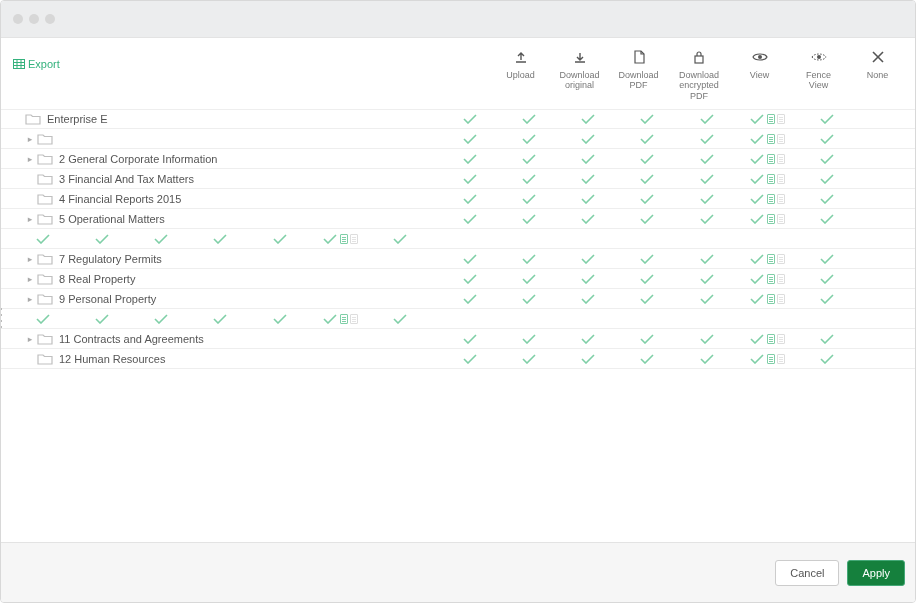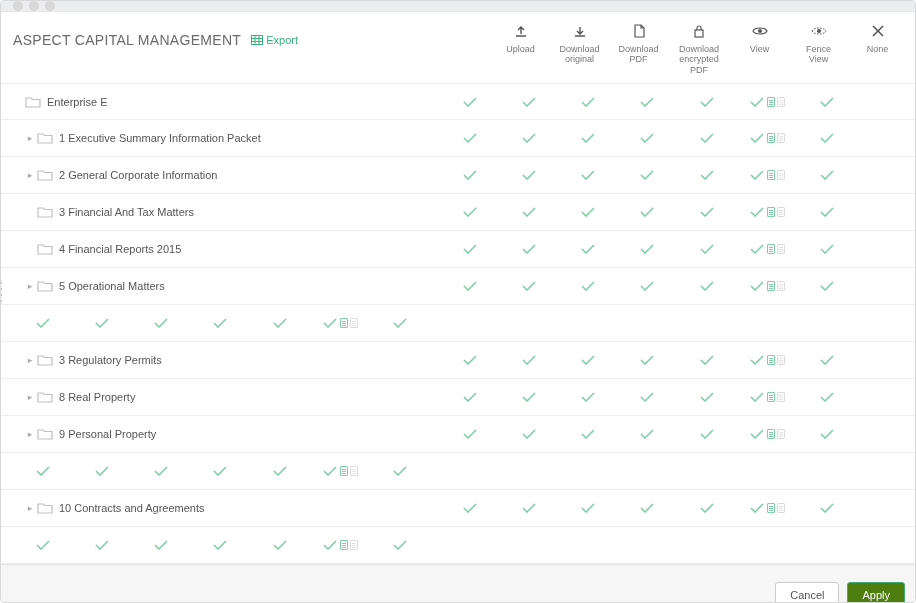--- a/index.html
+++ b/index.html
@@ -87,21 +87,21 @@
     justify-content: center;
     margin-bottom: 4px;
   }
   .tree {
     margin-top: 8px;
   }
   .row {
     display: flex;
     align-items: center;
     border-bottom: 1px solid #eee;
-    height: 37px;
+    height: 20px;
     padding-left: 12px;
   }
   .row:first-child { border-top: 1px solid #eee; }
   .name-cell {
     display: flex;
     align-items: center;
     flex: 1;
     color: #555;
     font-size: 11px;
   }
@@ -147,39 +147,39 @@
     left:1px; right:1px; top:2px;
     height:1px; background: currentColor;
     box-shadow: 0 2px 0 currentColor, 0 4px 0 currentColor;
     color: #7fcfa7;
   }
   .mini-doc.gray::after { color:#e3e3e3; }
   .footer {
     margin-top: auto;
     background: #f6f6f6;
     border-top: 1px solid #e3e3e3;
-    height: 44px;
-    display: flex;
-    align-items: flex-end;
+    height: 60px;
+    display: flex;
+    align-items: center;
     justify-content: flex-end;
     padding-right: 10px;
     gap: 8px;
   }
   .btn {
     height: 26px;
     padding: 0 14px;
     border: 1px solid #ccc;
     background: #fff;
     border-radius: 3px;
     font-size: 11px;
     color: #555;
     cursor: pointer;
   }
   .btn.primary {
-    background: #4d7c0f;
+    background: #15803d;
     border-color: #44a877;
     color: #fff;
   }
   .drag-dots {
     position: absolute;
     left: -1px; top: 270px;
     width: 4px; height: 20px;
     display: flex; flex-direction: column; justify-content: space-between;
   }
   .drag-dots span { width:2px; height:2px; background:#bbb; }
@@ -198,21 +198,20 @@
   <div class="content">
     <div class="drag-dots">
         <span></span>
         <span></span>
         <span></span>
         <span></span>
       </div>
 
     <div class="header">
       <div class="title-block">
-        <div class="page-title">ASPECT CAPITAL MANAGEMENT</div>
         <div class="export-link">
           <span class="exp-ico">
             <svg width="12" height="10" viewBox="0 0 12 10">
                 <rect x="0.5" y="0.5" width="11" height="9" fill="none" stroke="#34b27d"></rect>
                 <line x1="4" y1="0.5" x2="4" y2="9.5" stroke="#34b27d"></line>
                 <line x1="8" y1="0.5" x2="8" y2="9.5" stroke="#34b27d"></line>
                 <line x1="0.5" y1="3.5" x2="11.5" y2="3.5" stroke="#34b27d"></line>
                 <line x1="0.5" y1="6.5" x2="11.5" y2="6.5" stroke="#34b27d"></line>
               </svg>
           </span>
@@ -342,21 +341,20 @@
           </div>
         </div>
         <div class="row">
           <div class="name-cell" style="padding-left: 12px;">
             <span class="caret">▸</span>
             <span class="folder-ico">
               <svg width="16" height="12" viewBox="0 0 16 12">
                 <path d="M1 2 H6 L7.5 3.5 H15 V11 H1 Z" fill="none" stroke="#bfbfbf" stroke-width="1.2"></path>
               </svg>
             </span>
-            <span>1 Executive Summary Information Packet</span>
           </div>
           <div class="perm-cells">
             <div class="perm-cell">
               <svg width="14" height="10" viewBox="0 0 14 10">
                 <path d="M1 5 L5 9 L13 1" fill="none" stroke="#7fcfa7" stroke-width="1.6"></path>
               </svg>
             </div>
             <div class="perm-cell">
               <svg width="14" height="10" viewBox="0 0 14 10">
                 <path d="M1 5 L5 9 L13 1" fill="none" stroke="#7fcfa7" stroke-width="1.6"></path>
@@ -651,21 +649,21 @@
           </div>
         </div>
         <div class="row">
           <div class="name-cell" style="padding-left: 12px;">
             <span class="caret">▸</span>
             <span class="folder-ico">
               <svg width="16" height="12" viewBox="0 0 16 12">
                 <path d="M1 2 H6 L7.5 3.5 H15 V11 H1 Z" fill="none" stroke="#bfbfbf" stroke-width="1.2"></path>
               </svg>
             </span>
-            <span>3 Regulatory Permits</span>
+            <span>7 Regulatory Permits</span>
           </div>
           <div class="perm-cells">
             <div class="perm-cell">
               <svg width="14" height="10" viewBox="0 0 14 10">
                 <path d="M1 5 L5 9 L13 1" fill="none" stroke="#7fcfa7" stroke-width="1.6"></path>
               </svg>
             </div>
             <div class="perm-cell">
               <svg width="14" height="10" viewBox="0 0 14 10">
                 <path d="M1 5 L5 9 L13 1" fill="none" stroke="#7fcfa7" stroke-width="1.6"></path>
@@ -854,66 +852,75 @@
           </div>
         </div>
         <div class="row">
           <div class="name-cell" style="padding-left: 12px;">
             <span class="caret">▸</span>
             <span class="folder-ico">
               <svg width="16" height="12" viewBox="0 0 16 12">
                 <path d="M1 2 H6 L7.5 3.5 H15 V11 H1 Z" fill="none" stroke="#bfbfbf" stroke-width="1.2"></path>
               </svg>
             </span>
-            <span>10 Contracts and Agreements</span>
-          </div>
-          <div class="perm-cells">
-            <div class="perm-cell">
-              <svg width="14" height="10" viewBox="0 0 14 10">
-                <path d="M1 5 L5 9 L13 1" fill="none" stroke="#7fcfa7" stroke-width="1.6"></path>
-              </svg>
-            </div>
-            <div class="perm-cell">
-              <svg width="14" height="10" viewBox="0 0 14 10">
-                <path d="M1 5 L5 9 L13 1" fill="none" stroke="#7fcfa7" stroke-width="1.6"></path>
-              </svg>
-            </div>
-            <div class="perm-cell">
-              <svg width="14" height="10" viewBox="0 0 14 10">
-                <path d="M1 5 L5 9 L13 1" fill="none" stroke="#7fcfa7" stroke-width="1.6"></path>
-              </svg>
-            </div>
-            <div class="perm-cell">
-              <svg width="14" height="10" viewBox="0 0 14 10">
-                <path d="M1 5 L5 9 L13 1" fill="none" stroke="#7fcfa7" stroke-width="1.6"></path>
-              </svg>
-            </div>
-            <div class="perm-cell wide">
-              <svg width="14" height="10" viewBox="0 0 14 10">
-                <path d="M1 5 L5 9 L13 1" fill="none" stroke="#7fcfa7" stroke-width="1.6"></path>
-              </svg>
-            </div>
-            <div class="perm-cell">
-              <svg width="14" height="10" viewBox="0 0 14 10">
-                <path d="M1 5 L5 9 L13 1" fill="none" stroke="#7fcfa7" stroke-width="1.6"></path>
-              </svg>
-              <span class="view-extra">
-                <span class="mini-doc"></span>
-                <span class="mini-doc gray"></span>
-              </span>
-            </div>
-            <div class="perm-cell">
-              <svg width="14" height="10" viewBox="0 0 14 10">
-                <path d="M1 5 L5 9 L13 1" fill="none" stroke="#7fcfa7" stroke-width="1.6"></path>
-              </svg>
-            </div>
-            <div class="perm-cell"></div>
-          </div>
-        </div>
-        <div class="row">
+            <span>11 Contracts and Agreements</span>
+          </div>
+          <div class="perm-cells">
+            <div class="perm-cell">
+              <svg width="14" height="10" viewBox="0 0 14 10">
+                <path d="M1 5 L5 9 L13 1" fill="none" stroke="#7fcfa7" stroke-width="1.6"></path>
+              </svg>
+            </div>
+            <div class="perm-cell">
+              <svg width="14" height="10" viewBox="0 0 14 10">
+                <path d="M1 5 L5 9 L13 1" fill="none" stroke="#7fcfa7" stroke-width="1.6"></path>
+              </svg>
+            </div>
+            <div class="perm-cell">
+              <svg width="14" height="10" viewBox="0 0 14 10">
+                <path d="M1 5 L5 9 L13 1" fill="none" stroke="#7fcfa7" stroke-width="1.6"></path>
+              </svg>
+            </div>
+            <div class="perm-cell">
+              <svg width="14" height="10" viewBox="0 0 14 10">
+                <path d="M1 5 L5 9 L13 1" fill="none" stroke="#7fcfa7" stroke-width="1.6"></path>
+              </svg>
+            </div>
+            <div class="perm-cell wide">
+              <svg width="14" height="10" viewBox="0 0 14 10">
+                <path d="M1 5 L5 9 L13 1" fill="none" stroke="#7fcfa7" stroke-width="1.6"></path>
+              </svg>
+            </div>
+            <div class="perm-cell">
+              <svg width="14" height="10" viewBox="0 0 14 10">
+                <path d="M1 5 L5 9 L13 1" fill="none" stroke="#7fcfa7" stroke-width="1.6"></path>
+              </svg>
+              <span class="view-extra">
+                <span class="mini-doc"></span>
+                <span class="mini-doc gray"></span>
+              </span>
+            </div>
+            <div class="perm-cell">
+              <svg width="14" height="10" viewBox="0 0 14 10">
+                <path d="M1 5 L5 9 L13 1" fill="none" stroke="#7fcfa7" stroke-width="1.6"></path>
+              </svg>
+            </div>
+            <div class="perm-cell"></div>
+          </div>
+        </div>
+        <div class="row">
+          <div class="name-cell" style="padding-left: 12px;">
+            <span class="caret"></span>
+            <span class="folder-ico">
+              <svg width="16" height="12" viewBox="0 0 16 12">
+                <path d="M1 2 H6 L7.5 3.5 H15 V11 H1 Z" fill="none" stroke="#bfbfbf" stroke-width="1.2"></path>
+              </svg>
+            </span>
+            <span>12 Human Resources</span>
+          </div>
           <div class="perm-cells">
             <div class="perm-cell">
               <svg width="14" height="10" viewBox="0 0 14 10">
                 <path d="M1 5 L5 9 L13 1" fill="none" stroke="#7fcfa7" stroke-width="1.6"></path>
               </svg>
             </div>
             <div class="perm-cell">
               <svg width="14" height="10" viewBox="0 0 14 10">
                 <path d="M1 5 L5 9 L13 1" fill="none" stroke="#7fcfa7" stroke-width="1.6"></path>
               </svg>

